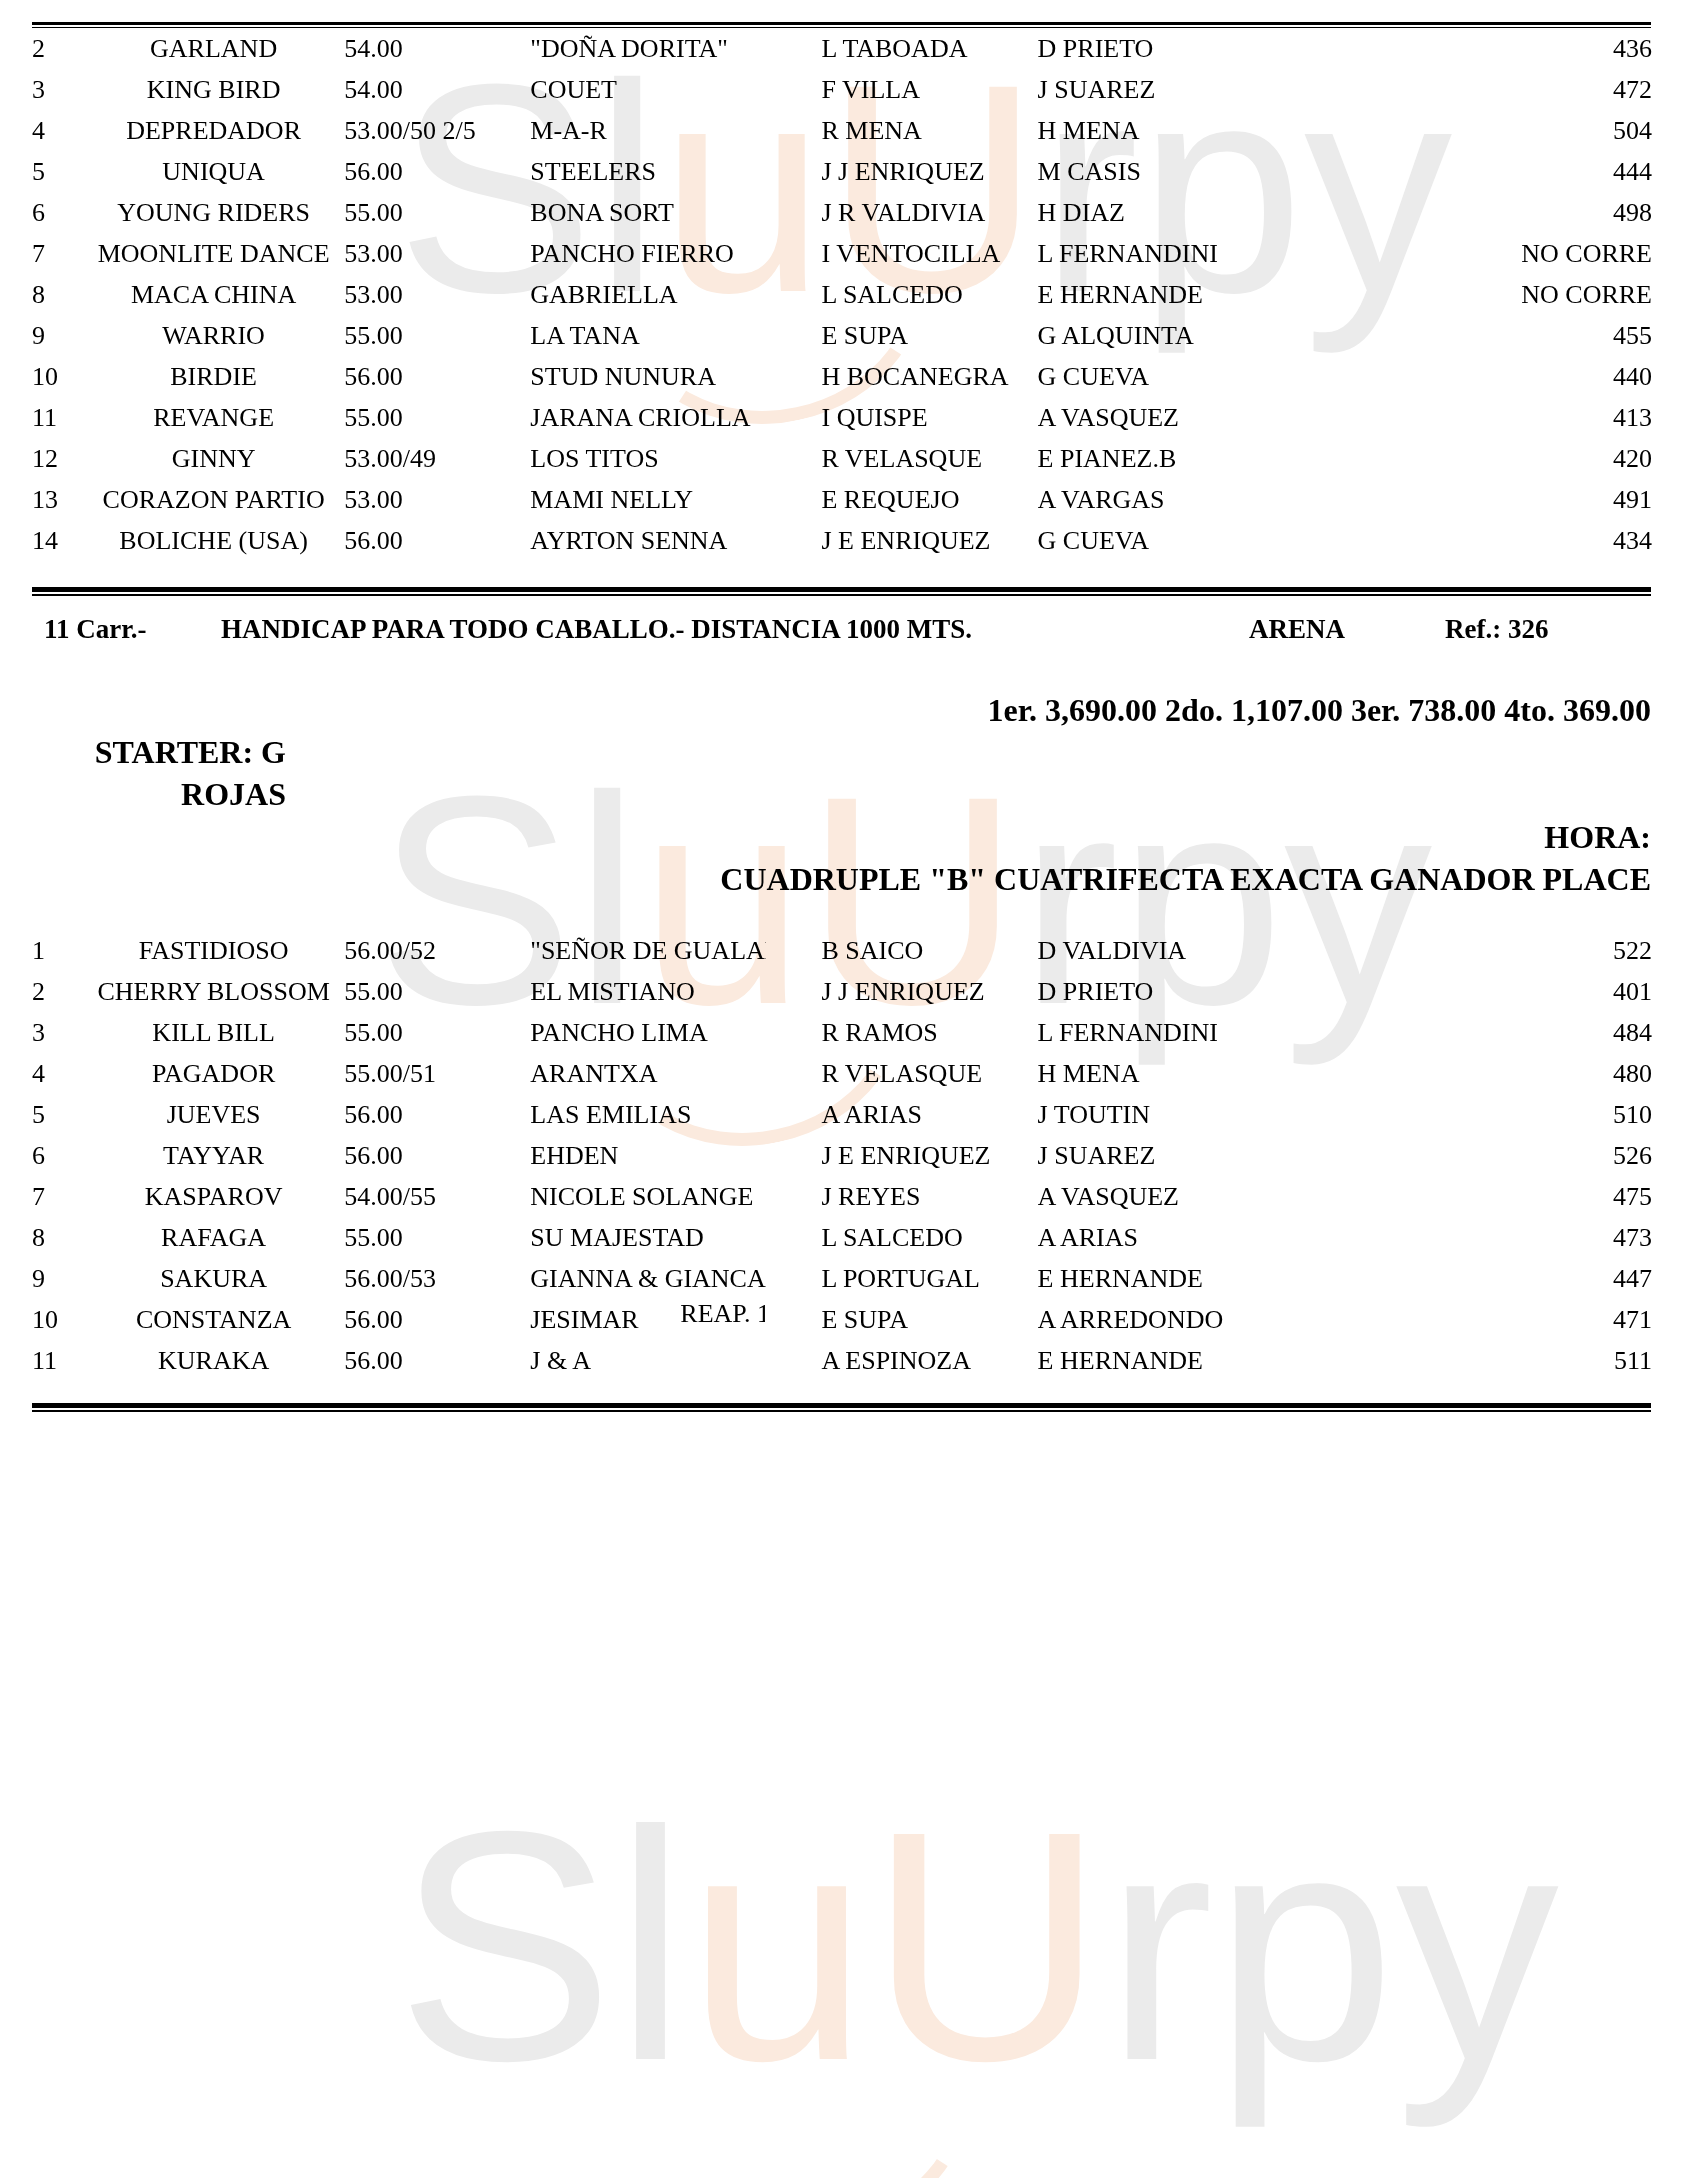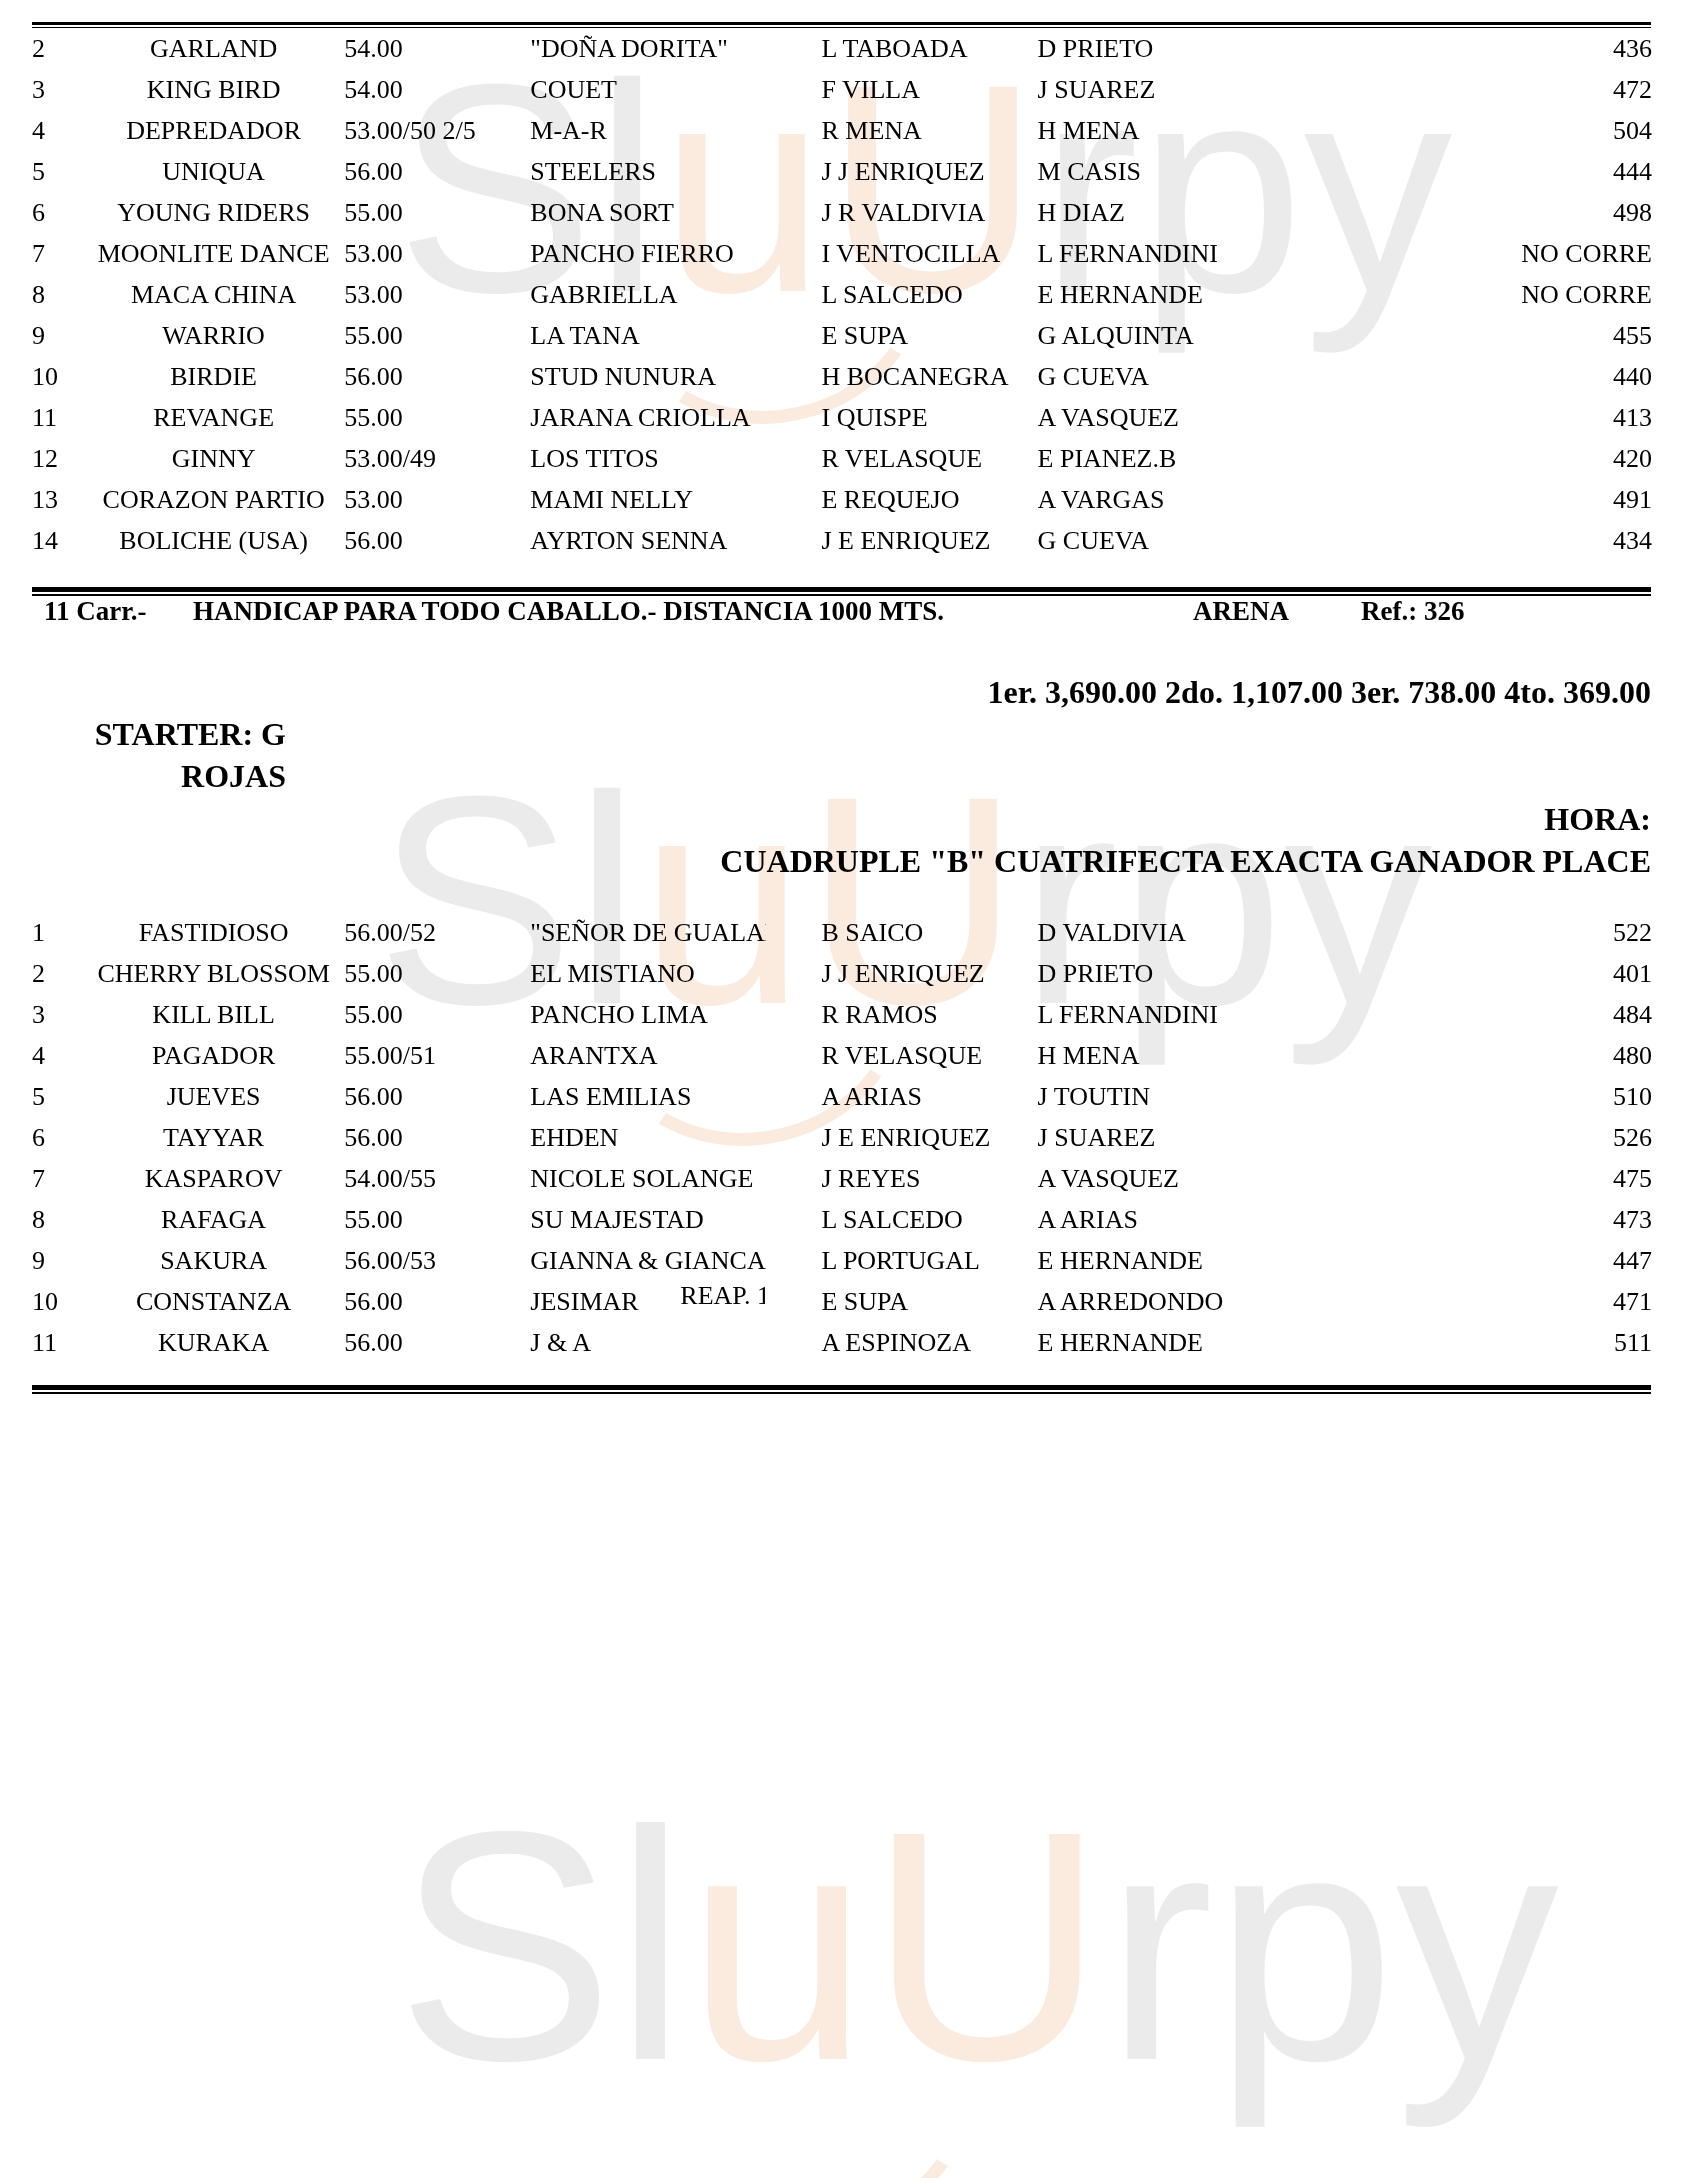--- a/index.html
+++ b/index.html
@@ -119,22 +119,23 @@
   
   .race-head {
     margin: 0 32px;
     font-weight: 700;
     font-size: 27px;
     position: relative;
   }
   .race-title-row {
     display: flex;
     align-items: flex-start;
-    padding-top: 0;
+    padding-top: 18px;
     padding-bottom: 4px;
+    gap: 28px;
   }
   .rh-carr   { width: 149px; padding-left: 12px; }
   .rh-name   { flex: 0 0 1000px; }
   .rh-surface{ width: 168px; text-align: left; }
   .rh-ref    { width: auto; }
 
   .race-meta {
     padding-top: 40px;
     font-weight: 700;
     font-size: 32px;

